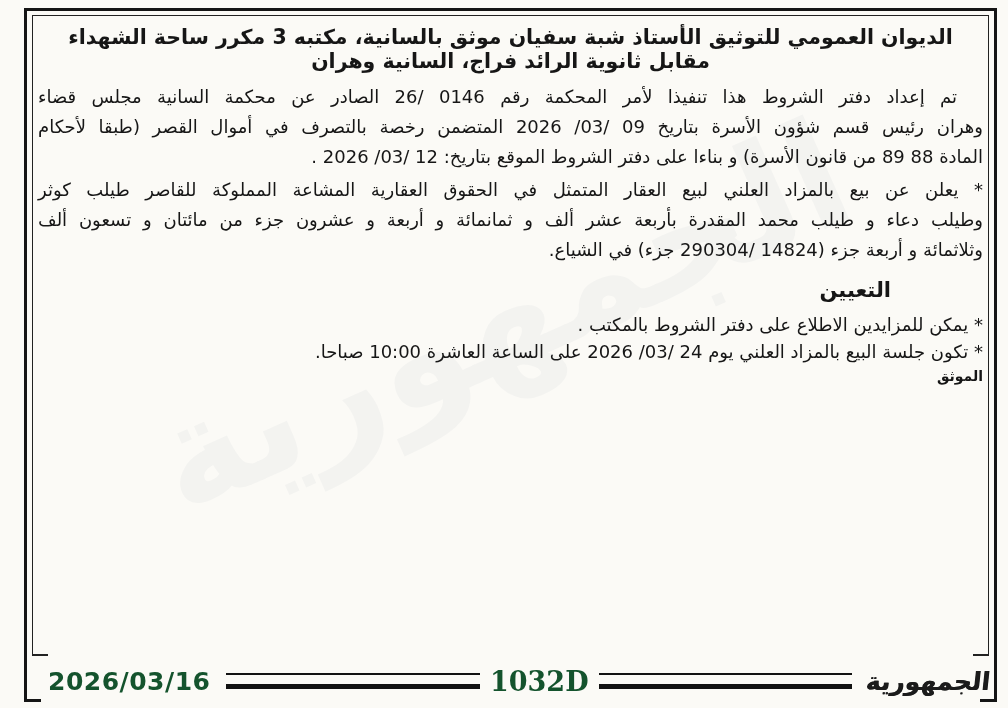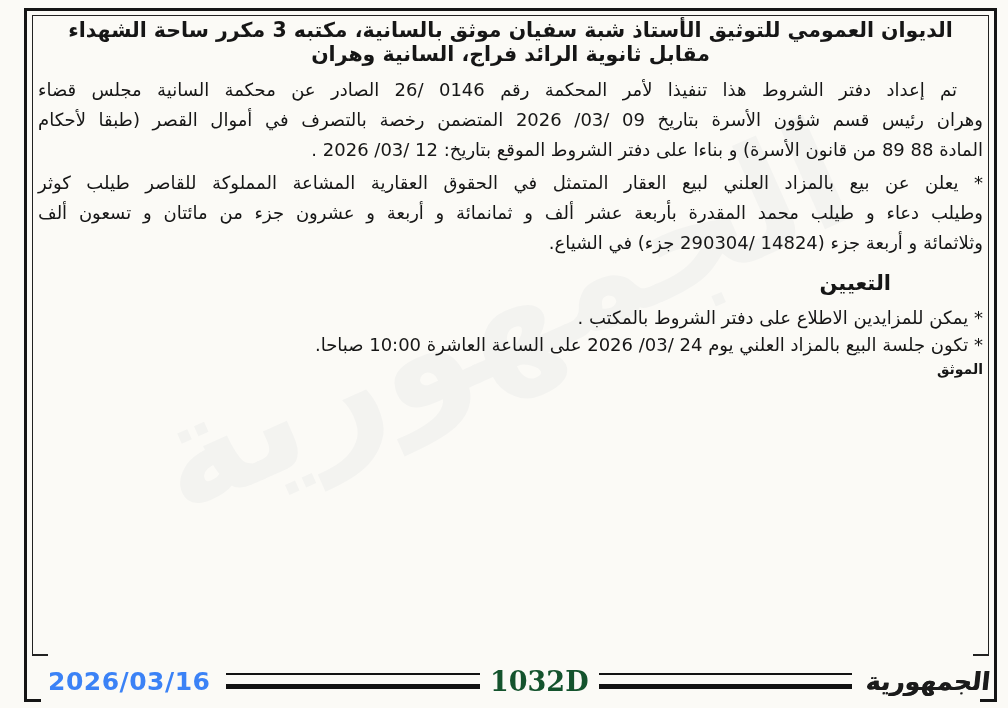--- a/index.html
+++ b/index.html
@@ -34,21 +34,21 @@
     transform:rotate(-24deg);text-align:center;pointer-events:none;
     letter-spacing:10px;
   }
 
   
   .content{
     position:absolute;top:18px;left:38px;right:25px;bottom:55px;
     direction:rtl;
   }
   .office-line{
-    text-align:center;font-weight:bold;font-size:20.5px;
+    margin-top:7px;text-align:center;font-weight:bold;font-size:20.5px;
     letter-spacing:0.2px;
   }
   .title-box{
     margin:11px 57px 0 68px;height:216px;
     background-color:#f0efeb;
     background-image:radial-gradient(#a8a8a6 0.9px, rgba(0,0,0,0) 1.1px);
     background-size:4px 4px;
     display:flex;flex-direction:column;justify-content:center;align-items:center;
   }
   .title-line{
@@ -73,21 +73,21 @@
     margin:3px 0 0 0;text-align:right;font-weight:bold;font-size:14px;
     padding-left:22px;
   }
 
   
   .footer-strip{
     position:absolute;left:48px;right:14px;bottom:9px;height:36px;
     direction:ltr;display:flex;align-items:center;
   }
   .footer-date{
-    font-weight:bold;font-size:25px;letter-spacing:0.5px;color:#3b82f6;
+    font-weight:bold;font-size:25px;letter-spacing:0.5px;color:#14532d;
     margin-right:8px;white-space:nowrap;
   }
   .footer-rule{
     flex:1;height:9px;margin:0 8px;
     border-top:2px solid #121212;border-bottom:5px solid #121212;
   }
   .footer-adnum{
     font-family:"DejaVu Serif",serif;font-weight:bold;font-size:27px;
     white-space:nowrap;margin:0 2px;color:#14532d;
   }

